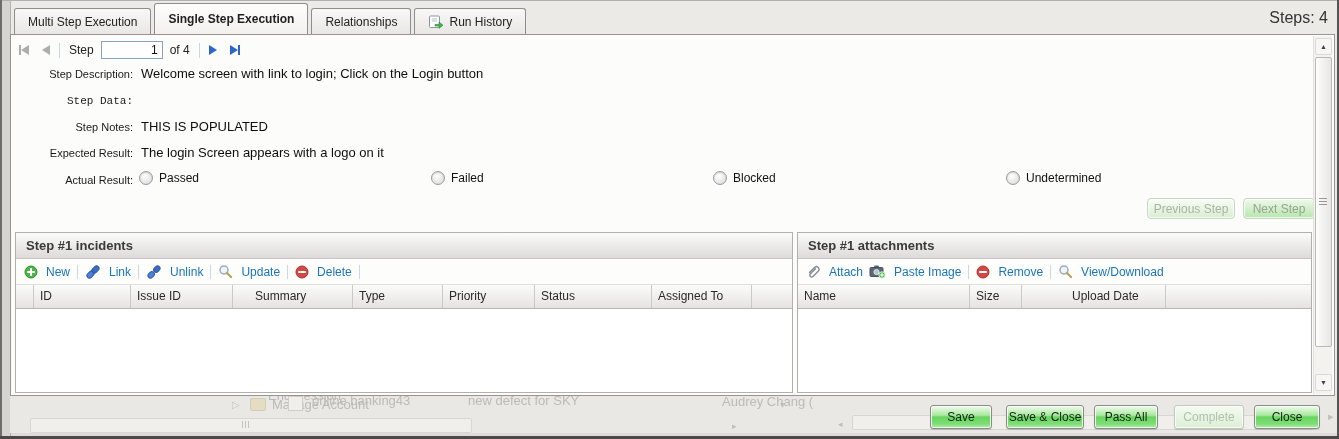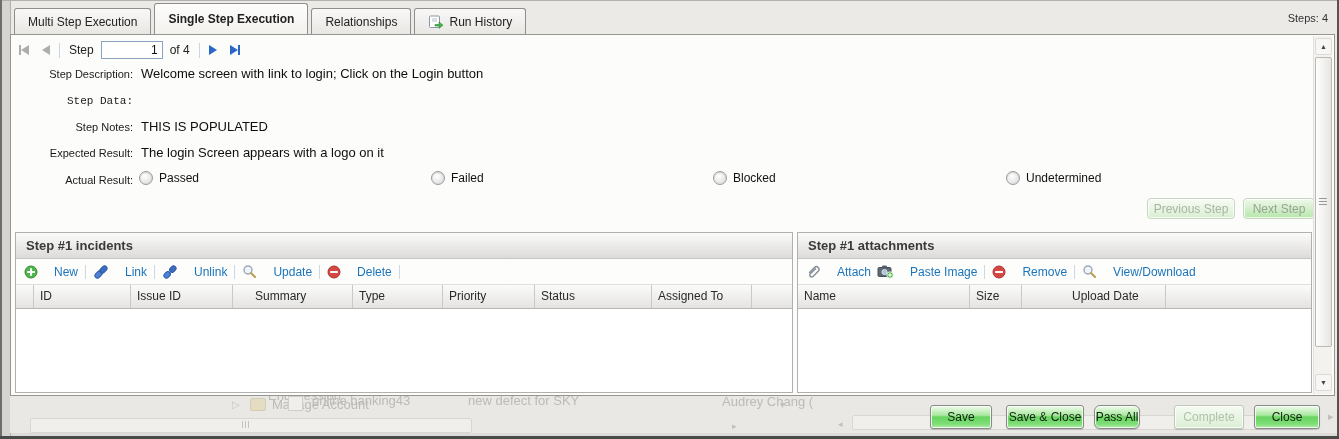--- a/index.html
+++ b/index.html
@@ -12,21 +12,21 @@
   .edge-right{position:absolute;right:0;top:0;bottom:0;width:2px;background:#555453;}
   .edge-bottom{position:absolute;left:0;right:0;bottom:0;height:3px;background:#4a4a48;}
   .bottomline{position:absolute;left:2px;right:2px;bottom:3px;height:3px;background:#dcdbd9;border-top:1px solid #a0a09e;}
 
   
   .tabbar{position:absolute;left:11px;top:2px;right:3px;height:32px;display:flex;align-items:flex-end;padding-left:3px;}
   .tab{box-sizing:border-box;height:26px;margin-right:3px;padding:0 13px;display:flex;align-items:center;gap:5px;
     border:1px solid #8f8e8c;border-bottom:none;border-radius:3px 3px 0 0;
     background:linear-gradient(#f9f8f6,#e9e7e4);font-size:12px;color:#222;cursor:pointer;white-space:nowrap;}
   .tab.active{height:31px;font-weight:bold;background:linear-gradient(#fdfdfc,#f3f1ee);z-index:3;}
-  .steps-counter{margin-left:auto;align-self:center;font-size:11px;color:#333;padding-right:8px;}
+  .steps-counter{margin-left:auto;align-self:center;font-size:16px;color:#333;padding-right:8px;}
 
   
   .content{position:absolute;left:10px;top:34px;width:1325px;height:362px;box-sizing:border-box;
     background:#fcfcfa;border:1px solid #96958f;z-index:2;}
 
   .navrow{height:24px;display:flex;align-items:center;gap:7px;padding:3px 0 0 8px;font-size:12px;color:#222;}
   .navbtn{display:flex;align-items:center;cursor:pointer;}
   .tri{width:0;height:0;border-style:solid;}
   .tri-left{border-width:5px 8px 5px 0;}
   .tri-right{border-width:5px 0 5px 8px;}
@@ -52,21 +52,21 @@
   .nextStep{left:1232px;width:72px;background:linear-gradient(#eff9eb,#b7e6ac);color:#97a492;}
 
   .panel{position:absolute;top:197px;height:161px;box-sizing:border-box;border:1px solid #b1b0ae;
     background:#fff;display:flex;flex-direction:column;}
   .incidents{left:4px;width:778px;}
   .attachments{left:786px;width:515px;}
   .pHeader{flex:0 0 25px;background:linear-gradient(#fbfbfa,#dcdbd9);border-bottom:1px solid #c6c5c3;
     font-size:13px;font-weight:bold;color:#3a3a3a;line-height:25px;padding-left:10px;}
   .pToolbar{flex:0 0 25px;background:#fdfdfc;border-bottom:1px solid #e0dfdd;display:flex;align-items:center;
     padding-left:8px;font-size:12px;}
-  .tbItem{display:flex;align-items:center;gap:16px;color:#1b75bb;cursor:pointer;white-space:nowrap;}
+  .tbItem{display:flex;align-items:center;gap:8px;color:#1b75bb;cursor:pointer;white-space:nowrap;}
   .tbSep{width:1px;height:14px;background:#ccd9e4;margin:0 7px;}
   .pHead{flex:0 0 23px;background:linear-gradient(#fbfbfa,#e4e3e1);border-bottom:1px solid #b7b6b4;
     display:flex;font-size:12px;color:#2a2a2a;}
   .th{box-sizing:border-box;border-right:1px solid #cac9c7;padding:4px 0 0 6px;overflow:hidden;white-space:nowrap;cursor:pointer;}
   .th.fill{flex:1;border-right:none;cursor:default;}
   .pBody{flex:1;background:#fff;}
 
   
   .vscroll{position:absolute;top:1px;bottom:1px;right:2px;width:18px;background:#f3f2ef;border-left:1px solid #e2e1de;}
   .vs-btn{position:absolute;left:1px;width:15px;height:15px;background:#f7f6f4;border:1px solid #dbdad7;border-radius:2px;
@@ -123,21 +123,21 @@
     <span class="garrow" style="left:828px;top:23px;">◂</span>
     <span class="gscroll" style="left:842px;top:19px;width:460px;"></span>
     <span class="ggrip" style="left:940px;top:22px;">
         <i></i>
         <i></i>
         <i></i>
       </span>
 
     <div class="btn" style="left:920px;width:62px;">Save</div>
     <div class="btn" style="left:996px;width:78px;">Save &amp; Close</div>
-    <div class="btn" style="left:1084px;width:46px;border-radius:6px;">Pass All</div>
+    <div class="btn" style="left:1084px;width:64px;">Pass All</div>
     <div class="btn disabled" style="left:1164px;width:70px;">Complete</div>
     <div class="btn" style="left:1244px;width:66px;">Close</div>
     <span class="garrow" style="left:1318px;top:14px;font-size:11px;">▸</span>
   </div>
 
   <div class="tabbar">
     <div class="tab">
       <span>Multi Step Execution</span>
     </div>
     <div class="tab active">

